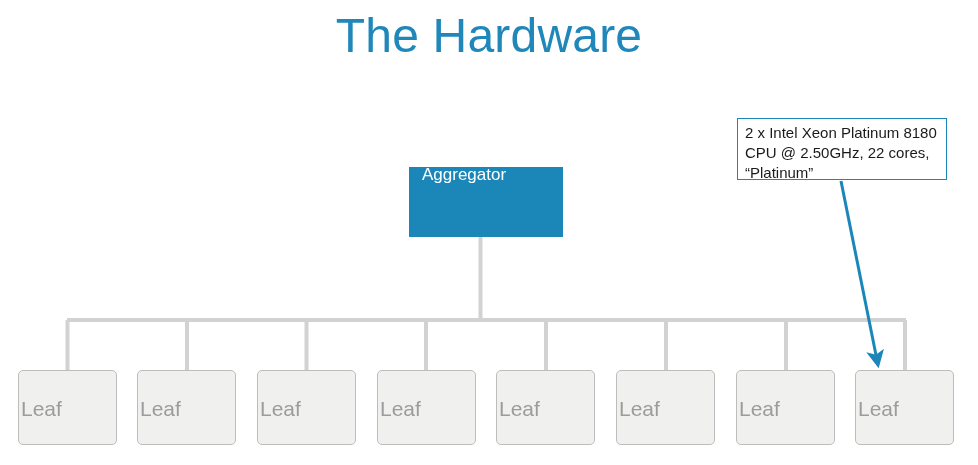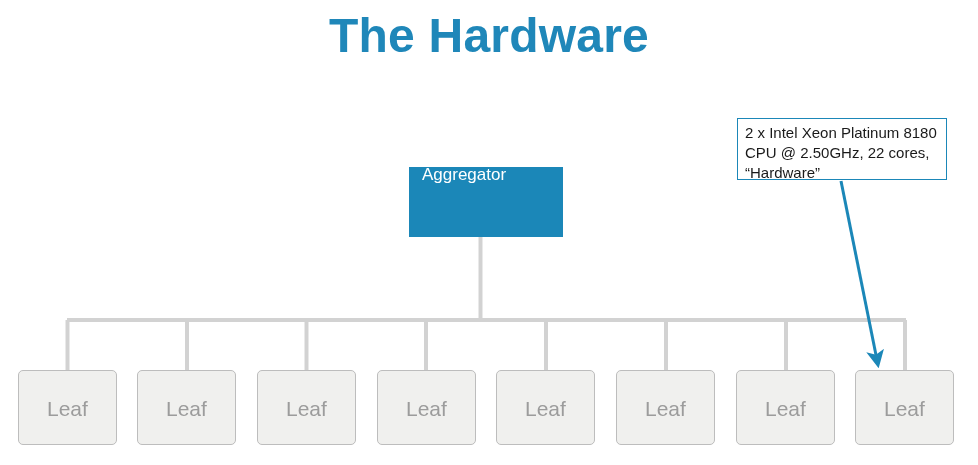--- a/index.html
+++ b/index.html
@@ -17,21 +17,21 @@
   }
 
   
   #slide-title {
     position: absolute;
     left: 0;
     top: 8px;
     width: 978px;
     text-align: center;
     font-size: 48px;
-    font-weight: 700;
+    font-weight: 400;
     color: #1f87b9;
     letter-spacing: 0.2px;
     line-height: 1.18;
     white-space: nowrap;
   }
 
   
   #connectors {
     position: absolute;
     left: 0;
@@ -68,21 +68,21 @@
     width: 99px;
     height: 75px;
     background: #f0f0ee;
     border: 1px solid #bdbdbd;
     border-radius: 5px;
     box-sizing: border-box;
     display: flex;
     align-items: center;
     font-size: 21px;
     color: #9c9c9c;
-    padding-left: 28px;
+    padding-left: 2px;
   }
   .leaf .leaf-label {
     position: relative;
     top: 1px;
   }
 
   
   #callout {
     position: absolute;
     left: 737px;
@@ -154,16 +154,16 @@
   <div class="leaf" style="left:736px;">
     <span class="leaf-label">Leaf</span>
   </div>
   <div class="leaf" style="left:855px;">
     <span class="leaf-label">Leaf</span>
   </div>
 
   <div id="callout">
     <div>2 x Intel Xeon Platinum 8180</div>
     <div>CPU @ 2.50GHz, 22 cores,</div>
-    <div>“Hardware”</div>
+    <div>“Platinum”</div>
   </div>
 
 </div>
 
 </body></html>

